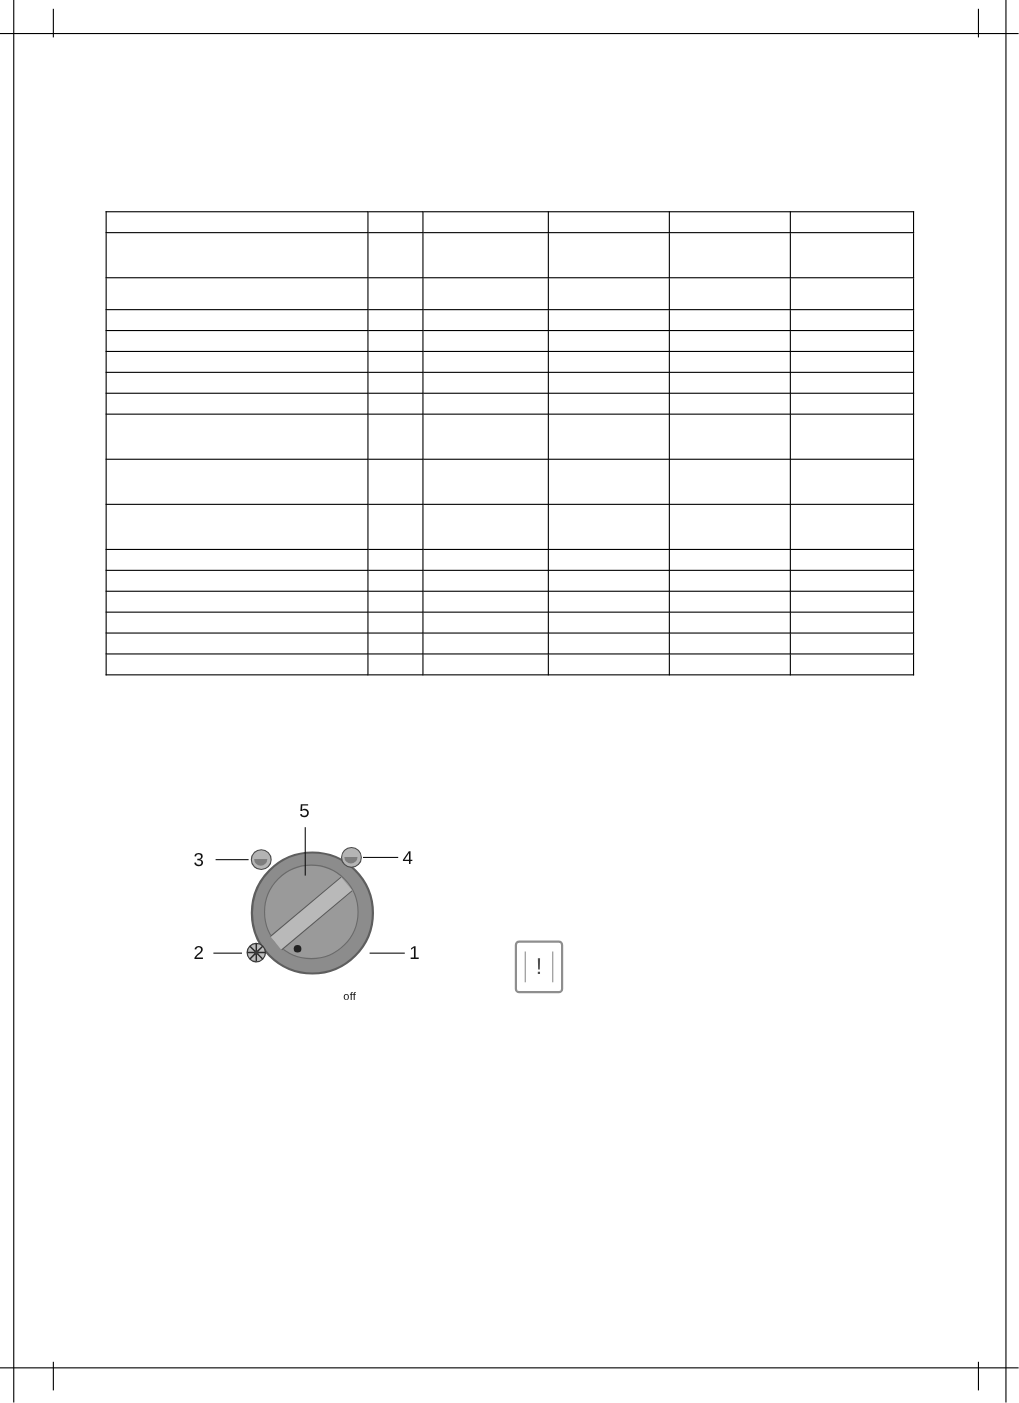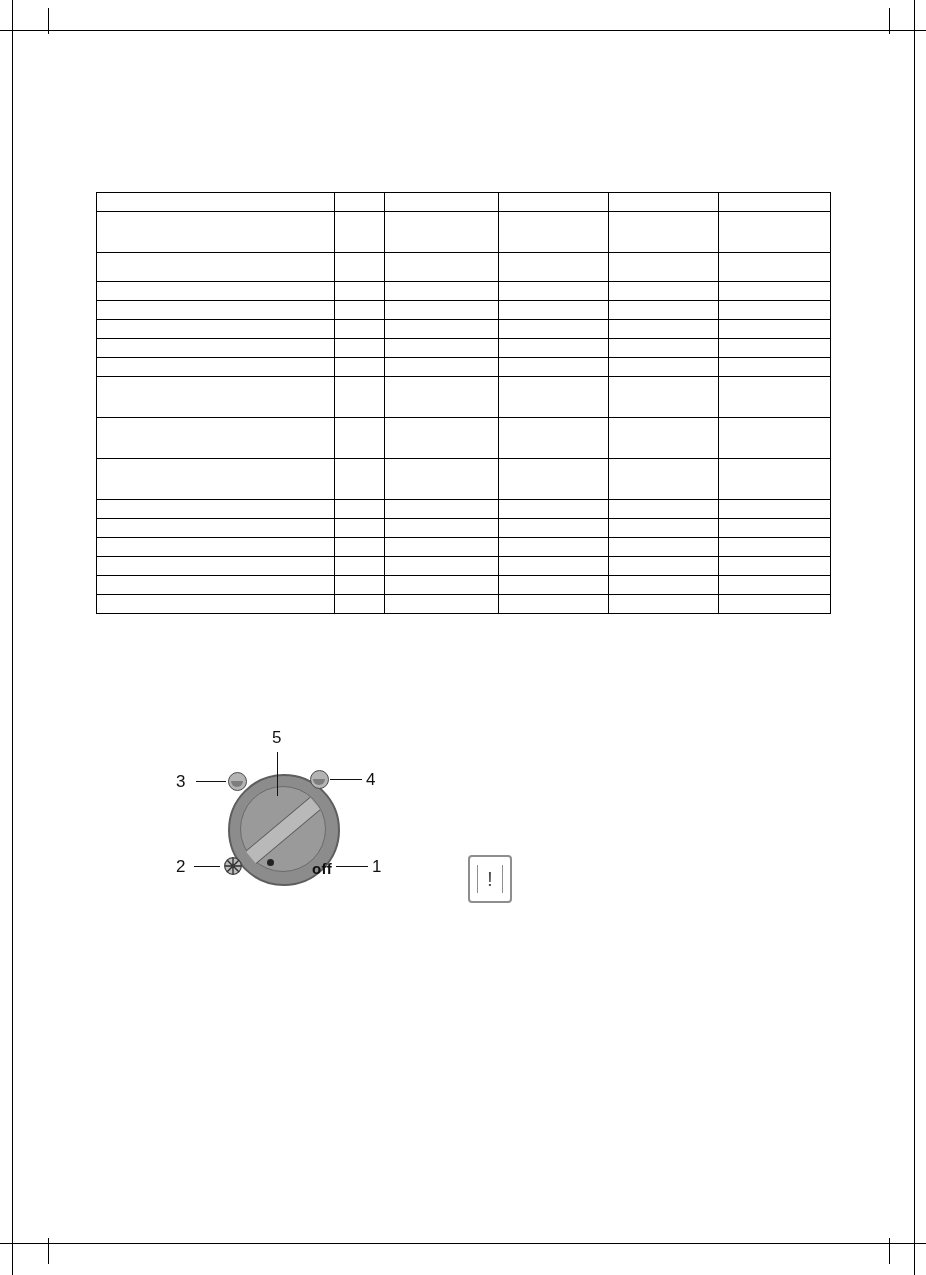--- a/index.html
+++ b/index.html
@@ -139,24 +139,25 @@
     position: absolute;
     left: 2px;
     top: 8px;
     width: 12px;
     height: 6px;
     border-radius: 0 0 8px 8px;
     background: #7d7d7d;
   }
   .off-label {
     position: absolute;
-    font-size: 15px;
-    font-weight: bold;
+    font-size: 10px;
+    font-weight: normal;
     color: #111;
     letter-spacing: 0.3px;
+    margin-top: 41px;
   }
 
   
   .warn-box {
     position: absolute;
     left: 468px;
     top: 855px;
     width: 40px;
     height: 44px;
     border: 2px solid #8e8e8e;

